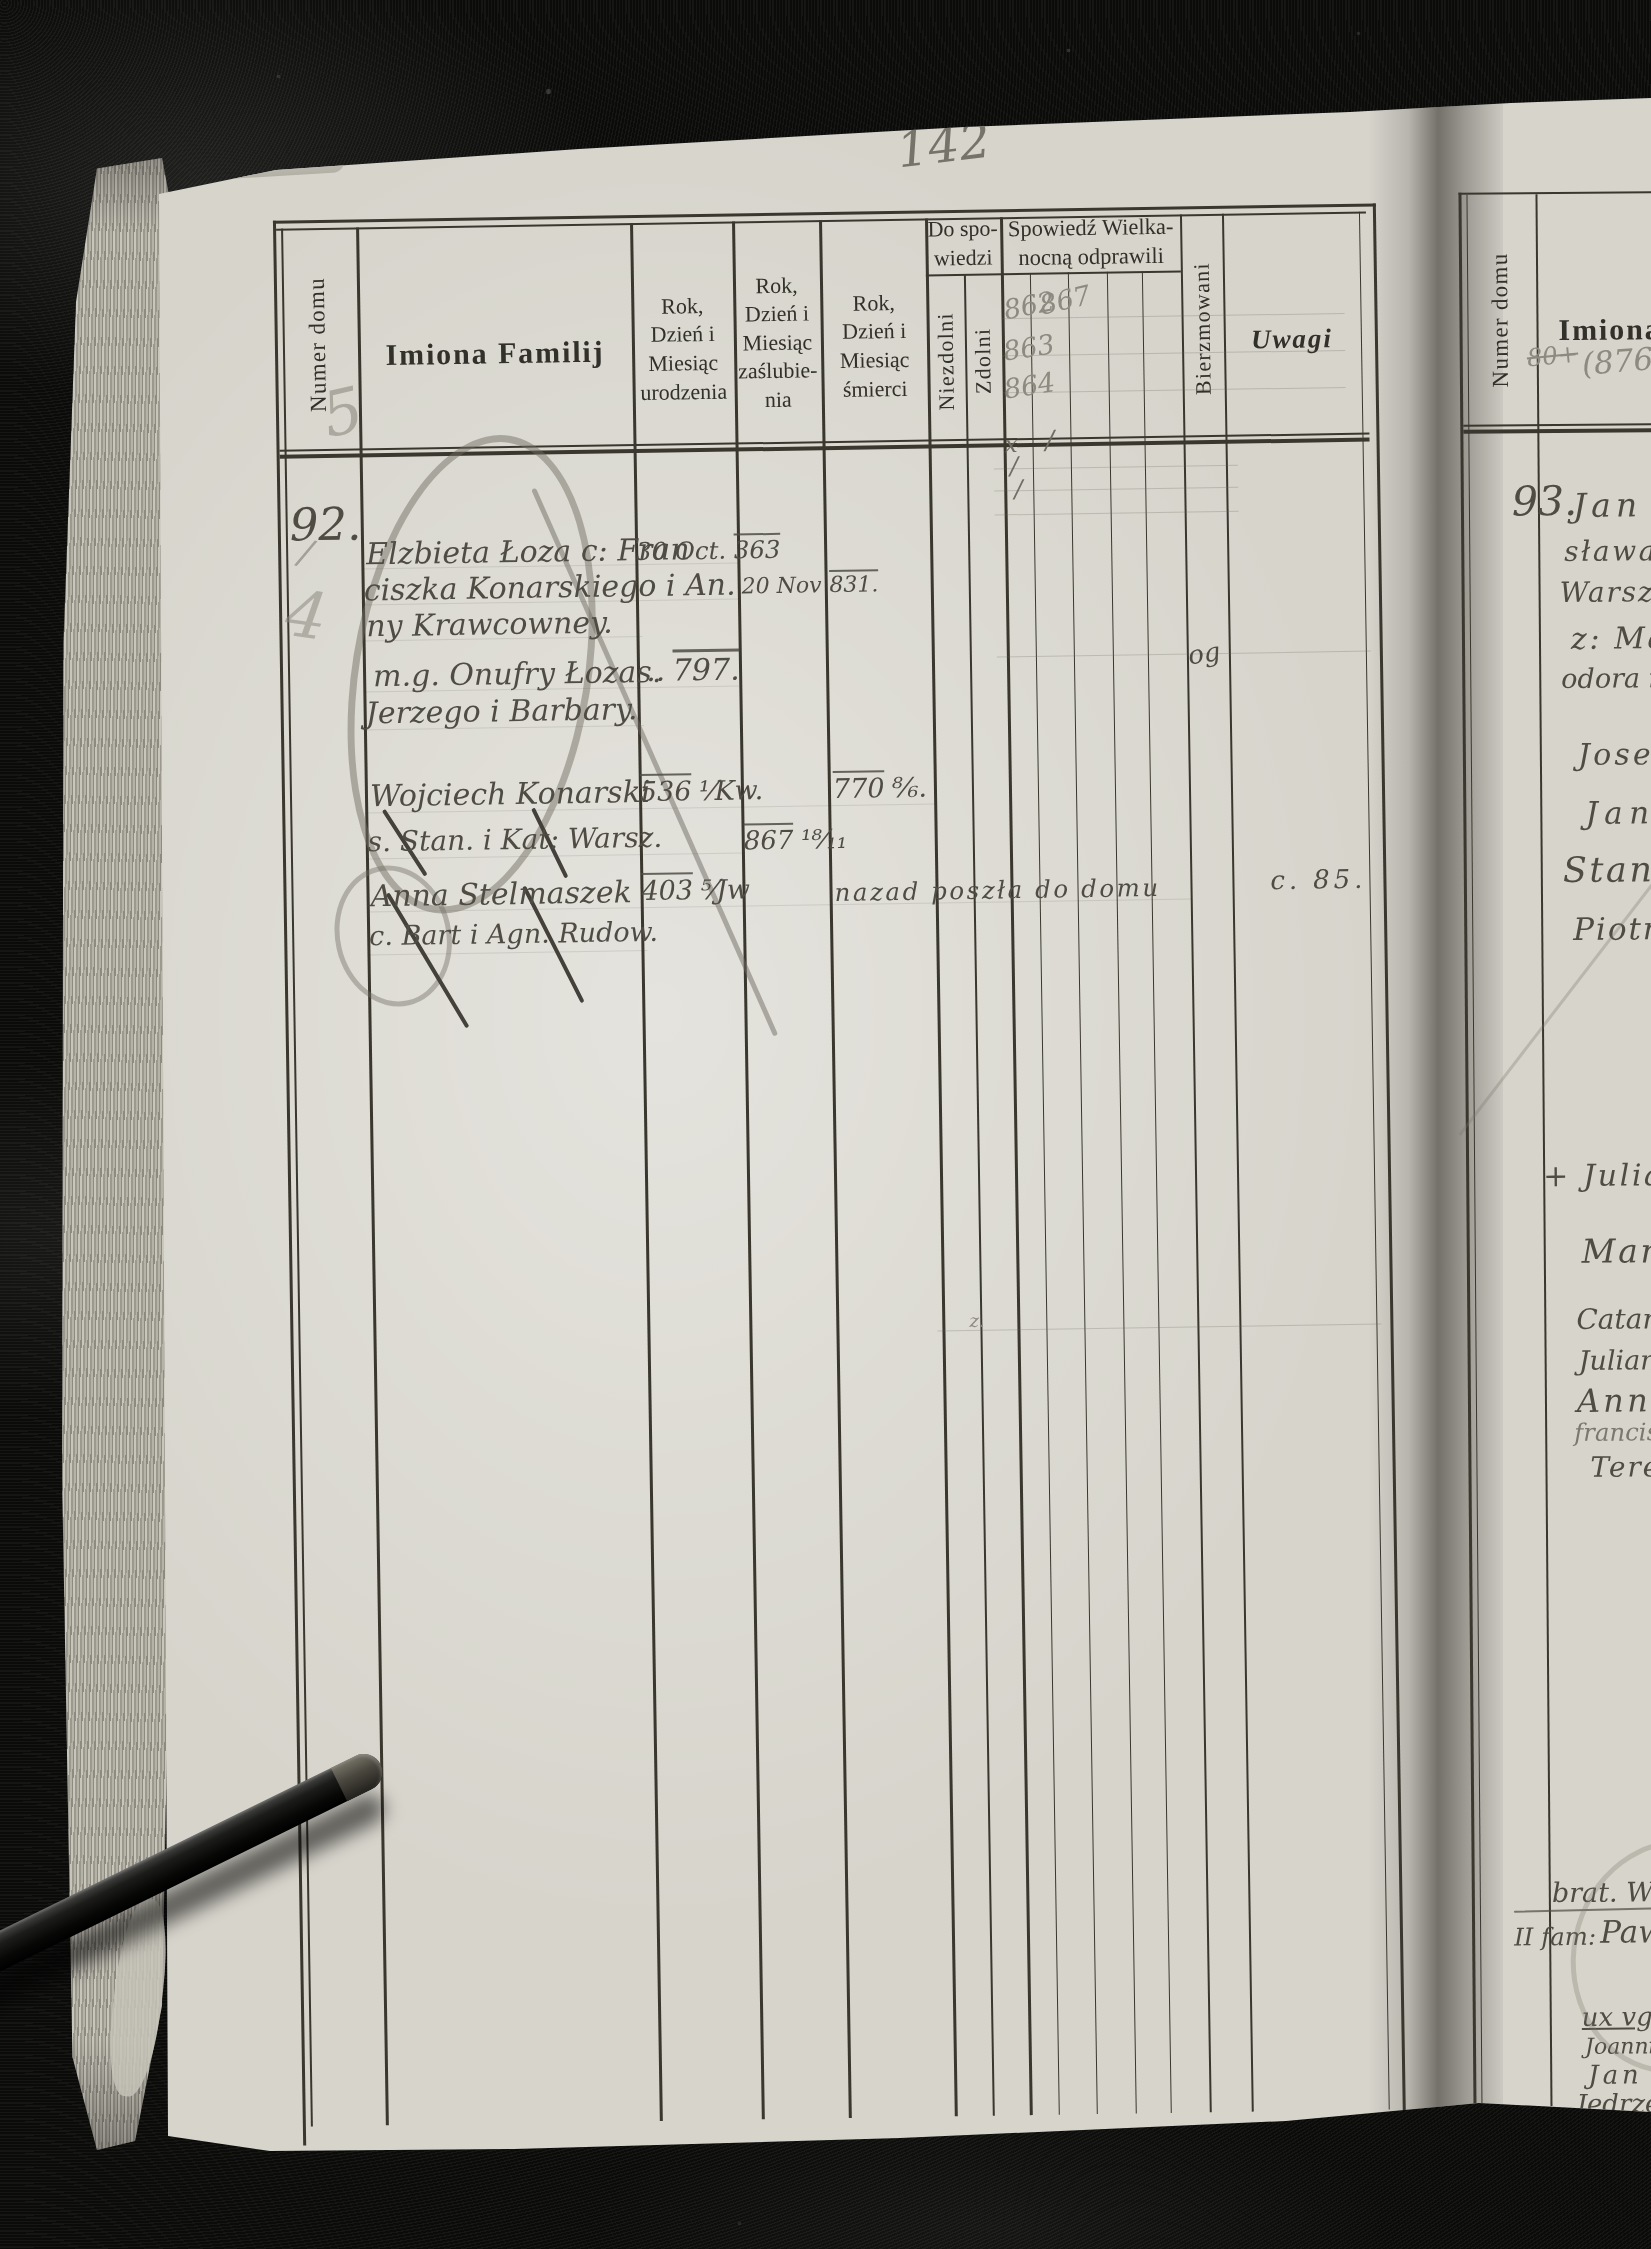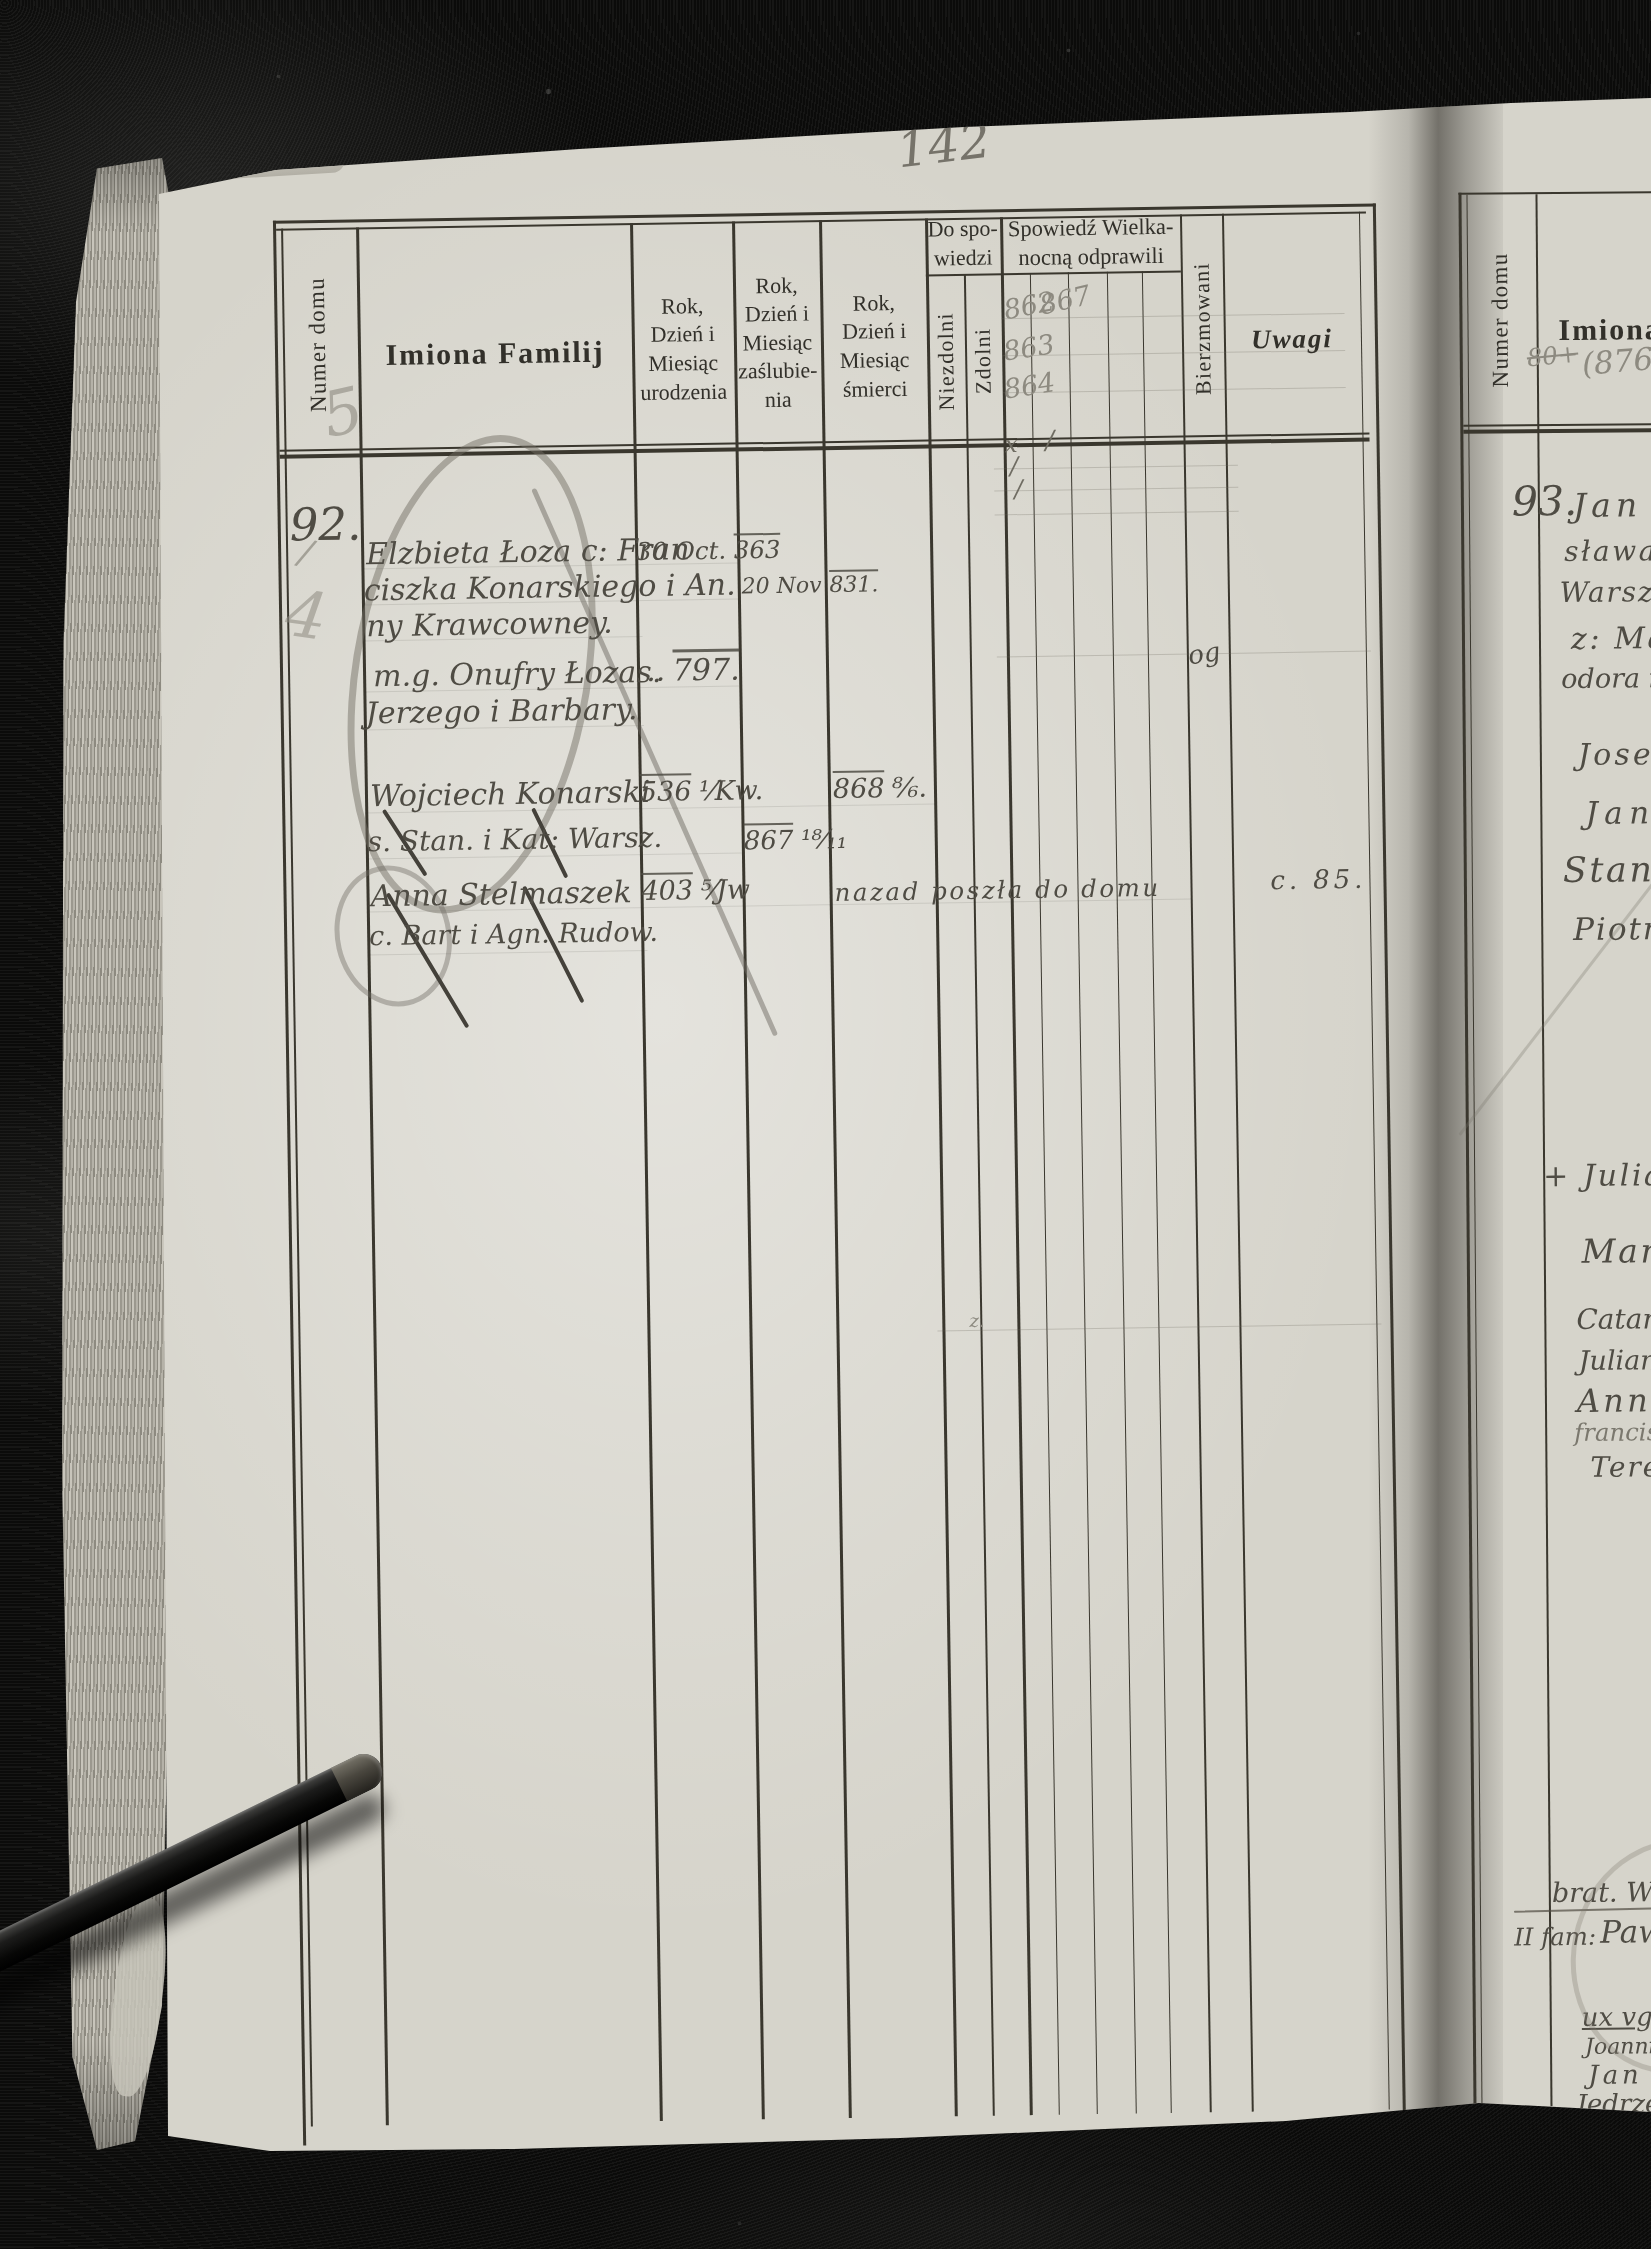--- a/index.html
+++ b/index.html
@@ -205,21 +205,21 @@
       <div class="hw" style="left:84px;top:386px;font-size:30px;">ny Krawcowney.</div>
       <div class="hw" style="left:90px;top:436px;font-size:30px;">m.g. Onufry Łozas.</div>
       <div class="hw" style="left:363px;top:435px;font-size:30px;">
         <span>..</span><span class="ovl gap">797.</span></div>
       <div class="hw" style="left:905px;top:429px;font-size:26px;transform:rotate(-8deg);">og</div>
       <div class="hw" style="left:82px;top:473px;font-size:30px;">Jerzego i Barbary.</div>
       <div class="hw" style="left:85px;top:556px;font-size:30px;">Wojciech Konarski</div>
       <div class="hw" style="left:355px;top:558px;font-size:27px;">
         <span class="ovl">536</span><span class="gap">¹⁄Kw.</span></div>
       <div class="hw" style="left:548px;top:558px;font-size:27px;">
-        <span class="ovl">868</span><span class="gap">⁸⁄₆.</span></div>
+        <span class="ovl">770</span><span class="gap">⁸⁄₆.</span></div>
       <div class="hw" style="left:82px;top:603px;font-size:28px;">s. Stan. i Kat: Warsz.</div>
       <div class="hw" style="left:458px;top:609px;font-size:26px;">
         <span class="ovl">867</span><span class="gap">¹⁸⁄₁₁</span></div>
       <div class="hw" style="left:84px;top:656px;font-size:30px;">Anna Stelmaszek</div>
       <div class="hw" style="left:355px;top:657px;font-size:27px;">
         <span class="ovl">403</span><span class="gap">⁵⁄Jw</span></div>
       <div class="hw" style="left:548px;top:663px;font-size:24.4px;letter-spacing:2.6px;">nazad poszła do domu</div>
       <div class="hw" style="left:984px;top:657px;font-size:26px;letter-spacing:3.9px;">c. 85.</div>
       <div class="hw" style="left:82px;top:698px;font-size:27px;">c. Bart i Agn. Rudow.</div>
     </div>

